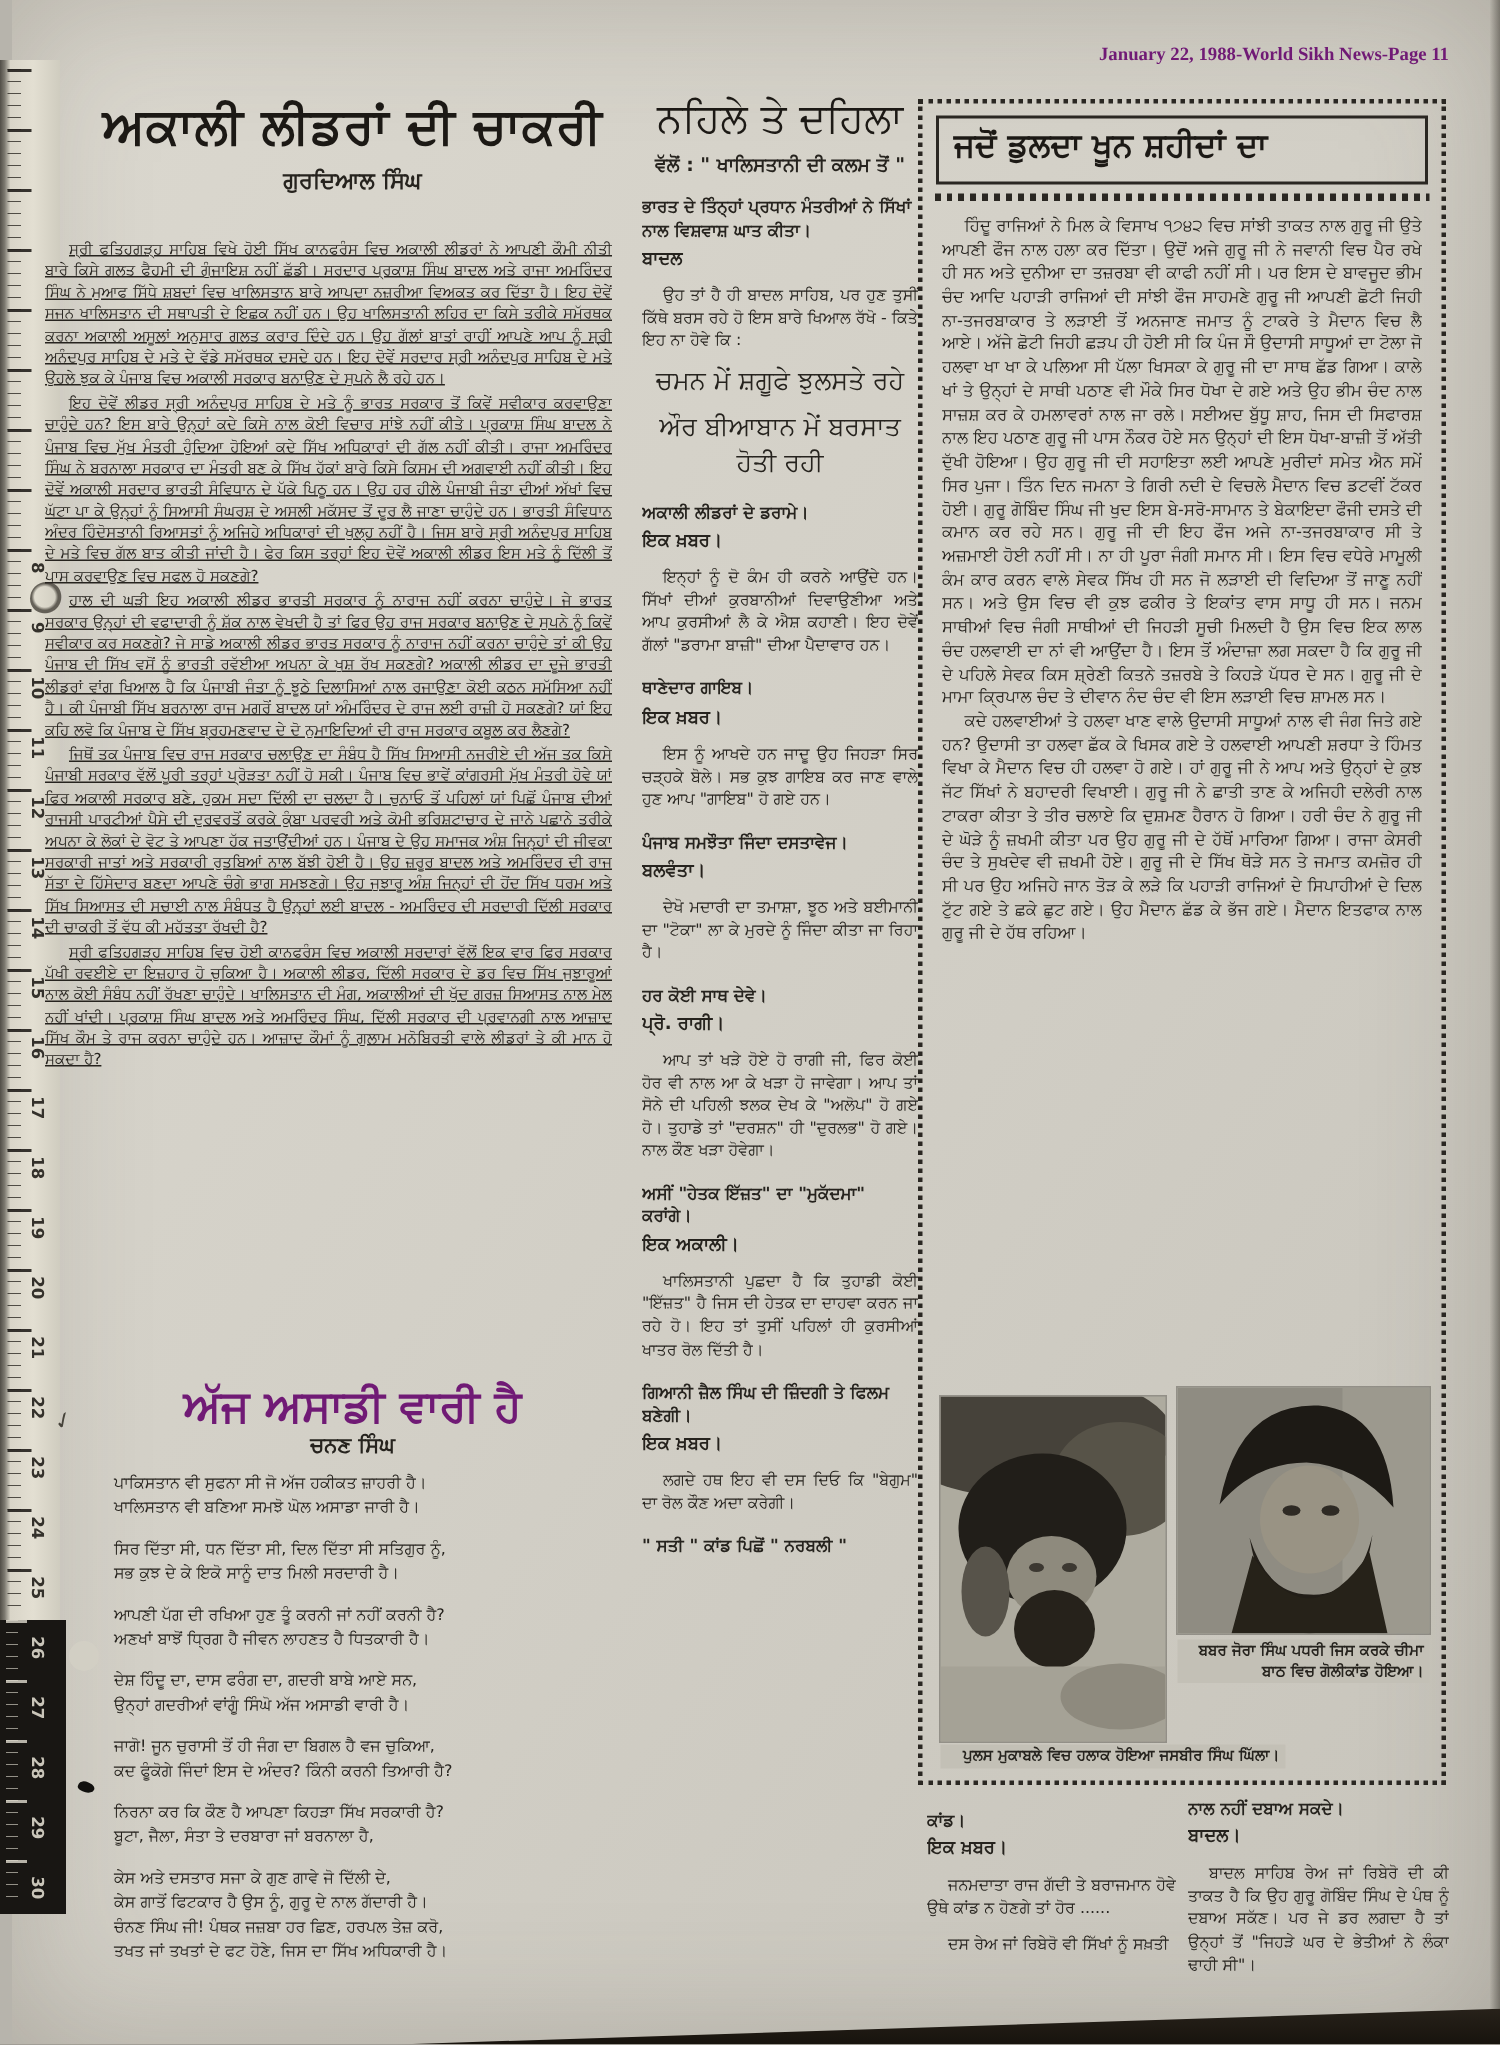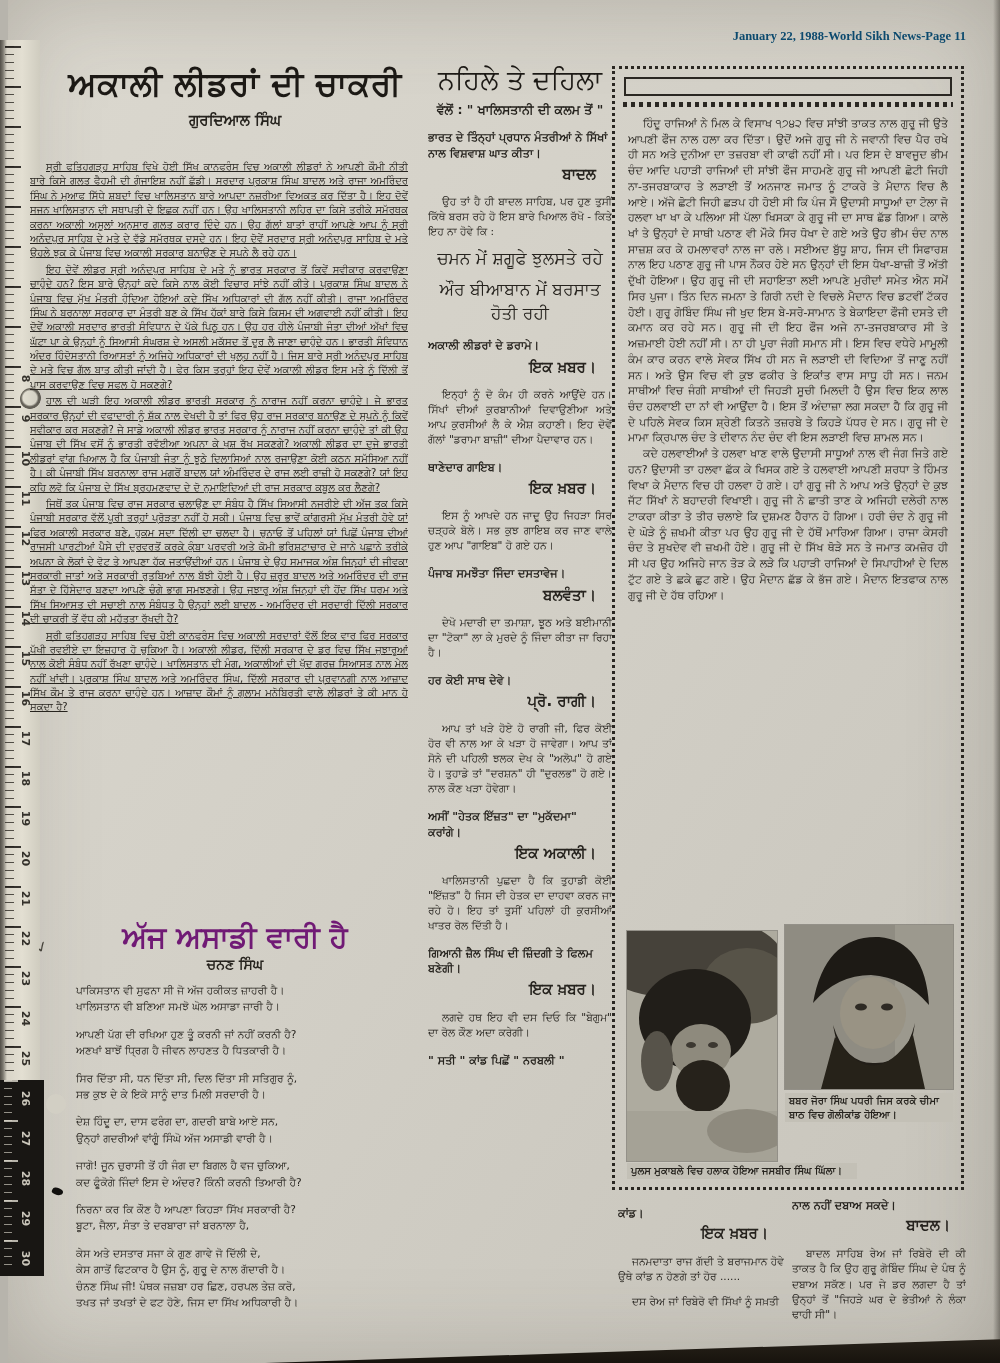--- a/index.html
+++ b/index.html
@@ -2,21 +2,21 @@
 <html><head>
 <meta charset="utf-8">
 <style>
   html,body{margin:0;padding:0;background:#8e8b84;}
   .scan{position:relative;width:1000px;height:1363px;margin:0 auto;background:#b7b4ac;overflow:hidden;
         font-family:"DejaVu Sans",sans-serif;color:#26231e;}
   .paper{position:absolute;left:8px;top:0;width:992px;height:1363px;
          background:linear-gradient(125deg,#dbd8cf 0%,#d3d0c7 45%,#c7c4bb 100%);
          box-shadow:inset 0 0 90px rgba(82,76,66,.28);}
   .masthead{position:absolute;top:29px;right:34px;font-family:"Liberation Serif",serif;
-            font-weight:700;font-size:12.5px;color:#0c4a6e;}
+            font-weight:700;font-size:12.5px;color:#701a75;}
 
   
   .lt-head{position:absolute;left:46px;top:66px;width:378px;text-align:center;}
   .lt-title{font-size:33px;font-weight:700;letter-spacing:.5px;line-height:1.1;color:#1c1915;}
   .lt-by{font-size:15px;font-weight:700;margin-top:9px;}
   .lt-body{position:absolute;left:30px;top:160px;width:378px;height:762px;overflow:hidden;
            font-size:10px;line-height:1.44;text-align:justify;text-decoration:underline;}
   .lt-body p{margin:0 0 2px;text-indent:16px;}
 
   
@@ -24,36 +24,36 @@
   .poem-title{font-size:29px;font-weight:700;color:#701a75;}
   .poem-by{font-size:14px;font-weight:700;margin:1px 0 9px;}
   .poem-st{margin:0 0 11px;text-align:left;padding-left:30px;font-size:10.6px;line-height:1.55;}
 
   
   .mid{position:absolute;left:428px;top:64px;width:184px;height:1296px;overflow:hidden;}
   .mid-title{font-size:27px;font-weight:400;text-align:center;line-height:1.15;margin-bottom:7px;color:#1c1915;}
   .mid-by{font-size:12.6px;font-weight:700;text-align:center;margin-bottom:12px;line-height:1.3;}
   .mi{margin-bottom:13px;font-size:10.6px;line-height:1.42;}
   .mi-h{font-weight:700;font-size:11.2px;line-height:1.35;}
-  .mi-a{text-align:right;font-weight:700;padding-right:16px;margin:3px 0 9px;font-size:15px;}
+  .mi-a{text-align:left;font-weight:700;padding-right:16px;margin:3px 0 9px;font-size:12px;}
   .mi-b{text-align:justify;text-indent:14px;margin:0;}
   .mi-v{text-align:center;margin:7px 0;font-size:17px;}
 
   
   .box{position:absolute;left:612px;top:66px;width:352px;height:1124px;border:3px dotted #2a2722;box-sizing:border-box;}
   .box-tf{border:2px solid #2a2722;margin:8px 9px 6px;padding:6px 10px 9px;}
   .box-title{font-size:21.5px;font-weight:700;line-height:1.25;color:#1c1915;}
   .chain{height:5px;margin:0 8px 9px;background:repeating-linear-gradient(90deg,#2a2722 0 4px,transparent 4px 8px);}
   .box-body{margin:0 13px;height:692px;overflow:hidden;font-size:11px;line-height:1.43;text-align:justify;}
   .box-body p{margin:0;text-indent:15px;}
 
   .photo{position:absolute;background:#a8a59b;overflow:hidden;box-shadow:0 0 0 1px rgba(40,37,31,.35);}
   .ph1{left:12px;top:862px;width:150px;height:230px;}
   .ph2{left:170px;top:856px;width:168px;height:164px;}
-  .cap{position:absolute;font-size:10px;font-weight:700;line-height:1.35;background:#c3c0b6;padding:1px 4px;box-sizing:border-box;}
+  .cap{position:absolute;font-size:10px;font-weight:700;line-height:1.35;background:#c3c0b6;padding:1px 4px;box-sizing:border-box;text-align:right;}
   .cap2{left:170px;top:1024px;width:168px;}
   .cap1{left:12px;top:1094px;width:230px;}
 
   
   .bs{position:absolute;font-size:10.6px;line-height:1.45;overflow:hidden;}
   .bs1{left:618px;top:1206px;width:166px;height:152px;}
   .bs2{left:792px;top:1198px;width:174px;height:162px;}
   .bs .mi-a{margin:2px 0 9px;}
   .bs .mi-b{margin-bottom:9px;}
 
@@ -139,26 +139,26 @@
   </div>
 
   <div class="poem">
     <div class="poem-title">ਅੱਜ ਅਸਾਡੀ ਵਾਰੀ ਹੈ</div>
     <div class="poem-by">ਚਨਣ ਸਿੰਘ</div>
     <div class="poem-st">
       <div>ਪਾਕਿਸਤਾਨ ਵੀ ਸੁਫਨਾ ਸੀ ਜੋ ਅੱਜ ਹਕੀਕਤ ਜ਼ਾਹਰੀ ਹੈ।</div>
       <div>ਖਾਲਿਸਤਾਨ ਵੀ ਬਣਿਆ ਸਮਝੋ ਘੋਲ ਅਸਾਡਾ ਜਾਰੀ ਹੈ।</div>
     </div>
     <div class="poem-st">
+      <div>ਸਿਰ ਦਿੱਤਾ ਸੀ, ਧਨ ਦਿੱਤਾ ਸੀ, ਦਿਲ ਦਿੱਤਾ ਸੀ ਸਤਿਗੁਰ ਨੂੰ,</div>
+      <div>ਸਭ ਕੁਝ ਦੇ ਕੇ ਇਕੋ ਸਾਨੂੰ ਦਾਤ ਮਿਲੀ ਸਰਦਾਰੀ ਹੈ।</div>
+    </div>
+    <div class="poem-st">
       <div>ਆਪਣੀ ਪੱਗ ਦੀ ਰਖਿਆ ਹੁਣ ਤੂੰ ਕਰਨੀ ਜਾਂ ਨਹੀਂ ਕਰਨੀ ਹੈ?</div>
       <div>ਅਣਖਾਂ ਬਾਝੋਂ ਧ੍ਰਿਗ ਹੈ ਜੀਵਨ ਲਾਹਣਤ ਹੈ ਧਿਤਕਾਰੀ ਹੈ।</div>
-    </div>
-    <div class="poem-st">
-      <div>ਸਿਰ ਦਿੱਤਾ ਸੀ, ਧਨ ਦਿੱਤਾ ਸੀ, ਦਿਲ ਦਿੱਤਾ ਸੀ ਸਤਿਗੁਰ ਨੂੰ,</div>
-      <div>ਸਭ ਕੁਝ ਦੇ ਕੇ ਇਕੋ ਸਾਨੂੰ ਦਾਤ ਮਿਲੀ ਸਰਦਾਰੀ ਹੈ।</div>
     </div>
     <div class="poem-st">
       <div>ਦੇਸ਼ ਹਿੰਦੂ ਦਾ, ਦਾਸ ਫਰੰਗ ਦਾ, ਗਦਰੀ ਬਾਬੇ ਆਏ ਸਨ,</div>
       <div>ਉਨ੍ਹਾਂ ਗਦਰੀਆਂ ਵਾਂਗੂੰ ਸਿੰਘੋ ਅੱਜ ਅਸਾਡੀ ਵਾਰੀ ਹੈ।</div>
     </div>
     <div class="poem-st">
       <div>ਜਾਗੋ! ਜੂਨ ਚੁਰਾਸੀ ਤੋਂ ਹੀ ਜੰਗ ਦਾ ਬਿਗਲ ਹੈ ਵਜ ਚੁਕਿਆ,</div>
       <div>ਕਦ ਫੂੰਕੋਗੇ ਜਿੰਦਾਂ ਇਸ ਦੇ ਅੰਦਰ? ਕਿੰਨੀ ਕਰਨੀ ਤਿਆਰੀ ਹੈ?</div>
     </div>
     <div class="poem-st">
@@ -215,20 +215,21 @@
       <p class="mi-b">ਲਗਦੇ ਹਥ ਇਹ ਵੀ ਦਸ ਦਿਓ ਕਿ "ਬੇਗੁਮ" ਦਾ ਰੋਲ ਕੌਣ ਅਦਾ ਕਰੇਗੀ।</p>
     </div>
     <div class="mi">
       <div class="mi-h">" ਸਤੀ " ਕਾਂਡ ਪਿਛੋਂ " ਨਰਬਲੀ "</div>
     </div>
   </div>
 
   <div class="box">
     <div class="box-tf">
       <div class="box-title">
+        <div>ਜਦੋਂ ਡੁਲਦਾ ਖੂਨ ਸ਼ਹੀਦਾਂ ਦਾ</div>
       </div>
     </div>
     <div class="chain"></div>
     <div class="box-body">
       <p>ਹਿੰਦੂ ਰਾਜਿਆਂ ਨੇ ਮਿਲ ਕੇ ਵਿਸਾਖ ੧੭੪੨ ਵਿਚ ਸਾਂਝੀ ਤਾਕਤ ਨਾਲ ਗੁਰੂ ਜੀ ਉਤੇ ਆਪਣੀ ਫੌਜ ਨਾਲ ਹਲਾ ਕਰ ਦਿੱਤਾ। ਉਦੋਂ ਅਜੇ ਗੁਰੂ ਜੀ ਨੇ ਜਵਾਨੀ ਵਿਚ ਪੈਰ ਰਖੇ ਹੀ ਸਨ ਅਤੇ ਦੁਨੀਆ ਦਾ ਤਜ਼ਰਬਾ ਵੀ ਕਾਫੀ ਨਹੀਂ ਸੀ। ਪਰ ਇਸ ਦੇ ਬਾਵਜੂਦ ਭੀਮ ਚੰਦ ਆਦਿ ਪਹਾੜੀ ਰਾਜਿਆਂ ਦੀ ਸਾਂਝੀ ਫੌਜ ਸਾਹਮਣੇ ਗੁਰੂ ਜੀ ਆਪਣੀ ਛੋਟੀ ਜਿਹੀ ਨਾ-ਤਜਰਬਾਕਾਰ ਤੇ ਲੜਾਈ ਤੋਂ ਅਨਜਾਣ ਜਮਾਤ ਨੂੰ ਟਾਕਰੇ ਤੇ ਮੈਦਾਨ ਵਿਚ ਲੈ ਆਏ। ਅੱਜੇ ਛੋਟੀ ਜਿਹੀ ਛੜਪ ਹੀ ਹੋਈ ਸੀ ਕਿ ਪੰਜ ਸੌ ਉਦਾਸੀ ਸਾਧੂਆਂ ਦਾ ਟੋਲਾ ਜੋ ਹਲਵਾ ਖਾ ਖਾ ਕੇ ਪਲਿਆ ਸੀ ਪੱਲਾ ਖਿਸਕਾ ਕੇ ਗੁਰੂ ਜੀ ਦਾ ਸਾਥ ਛੱਡ ਗਿਆ। ਕਾਲੇ ਖਾਂ ਤੇ ਉਨ੍ਹਾਂ ਦੇ ਸਾਥੀ ਪਠਾਣ ਵੀ ਮੌਕੇ ਸਿਰ ਧੋਖਾ ਦੇ ਗਏ ਅਤੇ ਉਹ ਭੀਮ ਚੰਦ ਨਾਲ ਸਾਜ਼ਸ਼ ਕਰ ਕੇ ਹਮਲਾਵਰਾਂ ਨਾਲ ਜਾ ਰਲੇ। ਸਈਅਦ ਬੁੱਧੂ ਸ਼ਾਹ, ਜਿਸ ਦੀ ਸਿਫਾਰਸ਼ ਨਾਲ ਇਹ ਪਠਾਣ ਗੁਰੂ ਜੀ ਪਾਸ ਨੌਕਰ ਹੋਏ ਸਨ ਉਨ੍ਹਾਂ ਦੀ ਇਸ ਧੋਖਾ-ਬਾਜ਼ੀ ਤੋਂ ਅੱਤੀ ਦੁੱਖੀ ਹੋਇਆ। ਉਹ ਗੁਰੂ ਜੀ ਦੀ ਸਹਾਇਤਾ ਲਈ ਆਪਣੇ ਮੁਰੀਦਾਂ ਸਮੇਤ ਐਨ ਸਮੇਂ ਸਿਰ ਪੁਜਾ। ਤਿੰਨ ਦਿਨ ਜਮਨਾ ਤੇ ਗਿਰੀ ਨਦੀ ਦੇ ਵਿਚਲੇ ਮੈਦਾਨ ਵਿਚ ਡਟਵੀਂ ਟੱਕਰ ਹੋਈ। ਗੁਰੂ ਗੋਬਿੰਦ ਸਿੰਘ ਜੀ ਖੁਦ ਇਸ ਬੇ-ਸਰੋ-ਸਾਮਾਨ ਤੇ ਬੇਕਾਇਦਾ ਫੌਜੀ ਦਸਤੇ ਦੀ ਕਮਾਨ ਕਰ ਰਹੇ ਸਨ। ਗੁਰੂ ਜੀ ਦੀ ਇਹ ਫੌਜ ਅਜੇ ਨਾ-ਤਜਰਬਾਕਾਰ ਸੀ ਤੇ ਅਜ਼ਮਾਈ ਹੋਈ ਨਹੀਂ ਸੀ। ਨਾ ਹੀ ਪੂਰਾ ਜੰਗੀ ਸਮਾਨ ਸੀ। ਇਸ ਵਿਚ ਵਧੇਰੇ ਮਾਮੂਲੀ ਕੰਮ ਕਾਰ ਕਰਨ ਵਾਲੇ ਸੇਵਕ ਸਿੱਖ ਹੀ ਸਨ ਜੋ ਲੜਾਈ ਦੀ ਵਿਦਿਆ ਤੋਂ ਜਾਣੂ ਨਹੀਂ ਸਨ। ਅਤੇ ਉਸ ਵਿਚ ਵੀ ਕੁਝ ਫਕੀਰ ਤੇ ਇਕਾਂਤ ਵਾਸ ਸਾਧੂ ਹੀ ਸਨ। ਜਨਮ ਸਾਥੀਆਂ ਵਿਚ ਜੰਗੀ ਸਾਥੀਆਂ ਦੀ ਜਿਹੜੀ ਸੂਚੀ ਮਿਲਦੀ ਹੈ ਉਸ ਵਿਚ ਇਕ ਲਾਲ ਚੰਦ ਹਲਵਾਈ ਦਾ ਨਾਂ ਵੀ ਆਉਂਦਾ ਹੈ। ਇਸ ਤੋਂ ਅੰਦਾਜ਼ਾ ਲਗ ਸਕਦਾ ਹੈ ਕਿ ਗੁਰੂ ਜੀ ਦੇ ਪਹਿਲੇ ਸੇਵਕ ਕਿਸ ਸ਼੍ਰੇਣੀ ਕਿਤਨੇ ਤਜ਼ਰਬੇ ਤੇ ਕਿਹੜੇ ਪੱਧਰ ਦੇ ਸਨ। ਗੁਰੂ ਜੀ ਦੇ ਮਾਮਾ ਕ੍ਰਿਪਾਲ ਚੰਦ ਤੇ ਦੀਵਾਨ ਨੰਦ ਚੰਦ ਵੀ ਇਸ ਲੜਾਈ ਵਿਚ ਸ਼ਾਮਲ ਸਨ।</p>
       <p>ਕਦੇ ਹਲਵਾਈਆਂ ਤੇ ਹਲਵਾ ਖਾਣ ਵਾਲੇ ਉਦਾਸੀ ਸਾਧੂਆਂ ਨਾਲ ਵੀ ਜੰਗ ਜਿਤੇ ਗਏ ਹਨ? ਉਦਾਸੀ ਤਾ ਹਲਵਾ ਛੱਕ ਕੇ ਖਿਸਕ ਗਏ ਤੇ ਹਲਵਾਈ ਆਪਣੀ ਸ਼ਰਧਾ ਤੇ ਹਿੰਮਤ ਵਿਖਾ ਕੇ ਮੈਦਾਨ ਵਿਚ ਹੀ ਹਲਵਾ ਹੋ ਗਏ। ਹਾਂ ਗੁਰੂ ਜੀ ਨੇ ਆਪ ਅਤੇ ਉਨ੍ਹਾਂ ਦੇ ਕੁਝ ਜੱਟ ਸਿੱਖਾਂ ਨੇ ਬਹਾਦਰੀ ਵਿਖਾਈ। ਗੁਰੂ ਜੀ ਨੇ ਛਾਤੀ ਤਾਣ ਕੇ ਅਜਿਹੀ ਦਲੇਰੀ ਨਾਲ ਟਾਕਰਾ ਕੀਤਾ ਤੇ ਤੀਰ ਚਲਾਏ ਕਿ ਦੁਸ਼ਮਣ ਹੈਰਾਨ ਹੋ ਗਿਆ। ਹਰੀ ਚੰਦ ਨੇ ਗੁਰੂ ਜੀ ਦੇ ਘੋੜੇ ਨੂੰ ਜ਼ਖਮੀ ਕੀਤਾ ਪਰ ਉਹ ਗੁਰੂ ਜੀ ਦੇ ਹੱਥੋਂ ਮਾਰਿਆ ਗਿਆ। ਰਾਜਾ ਕੇਸਰੀ ਚੰਦ ਤੇ ਸੁਖਦੇਵ ਵੀ ਜ਼ਖਮੀ ਹੋਏ। ਗੁਰੂ ਜੀ ਦੇ ਸਿੱਖ ਥੋੜੇ ਸਨ ਤੇ ਜਮਾਤ ਕਮਜ਼ੋਰ ਹੀ ਸੀ ਪਰ ਉਹ ਅਜਿਹੇ ਜਾਨ ਤੋੜ ਕੇ ਲੜੇ ਕਿ ਪਹਾੜੀ ਰਾਜਿਆਂ ਦੇ ਸਿਪਾਹੀਆਂ ਦੇ ਦਿਲ ਟੁੱਟ ਗਏ ਤੇ ਛਕੇ ਛੁਟ ਗਏ। ਉਹ ਮੈਦਾਨ ਛੱਡ ਕੇ ਭੱਜ ਗਏ। ਮੈਦਾਨ ਇਤਫਾਕ ਨਾਲ ਗੁਰੂ ਜੀ ਦੇ ਹੱਥ ਰਹਿਆ।</p>
     </div>
 
     <div class="photo ph1">
       <svg width="150" height="230" viewBox="0 0 150 230" xmlns="http://www.w3.org/2000/svg">

